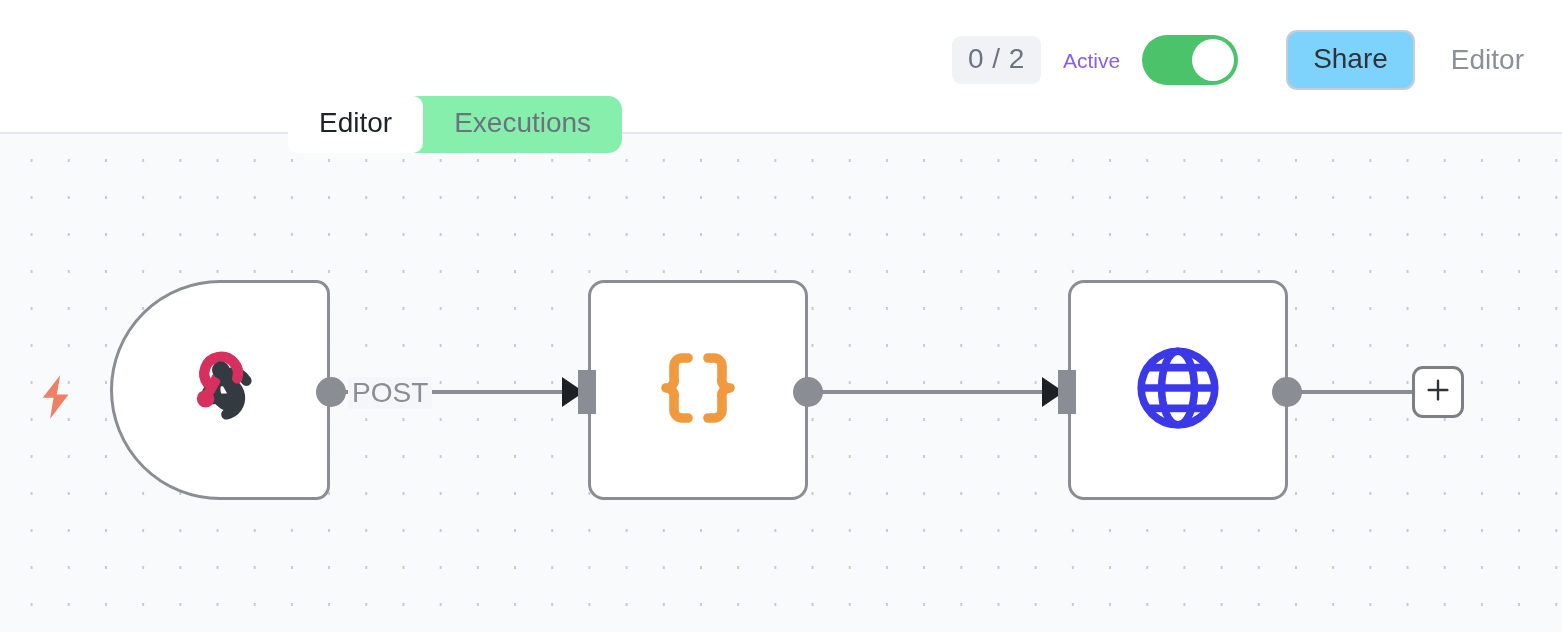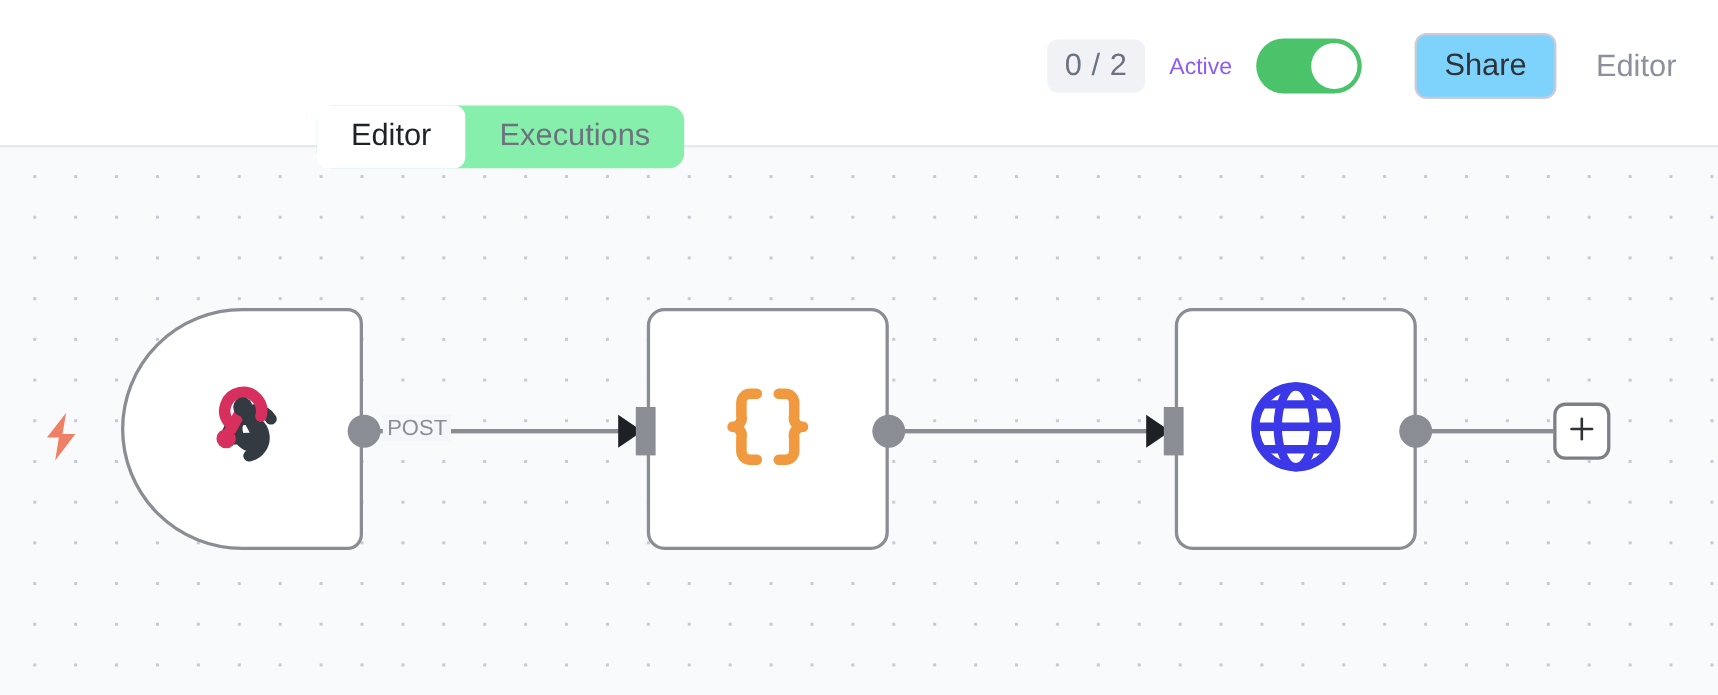--- a/index.html
+++ b/index.html
@@ -179,21 +179,21 @@
   }
 
   .edge {
     position: absolute;
     height: 4px;
     background: #8a8d93;
   }
 
   .edge-label {
     position: absolute;
-    font-size: 20px;
+    font-size: 28px;
     color: #8a8d93;
     background: #f4f6fa;
     padding: 2px 4px;
     line-height: 1;
     white-space: nowrap;
   }
 
   .add-btn {
     position: absolute;
     width: 52px;

